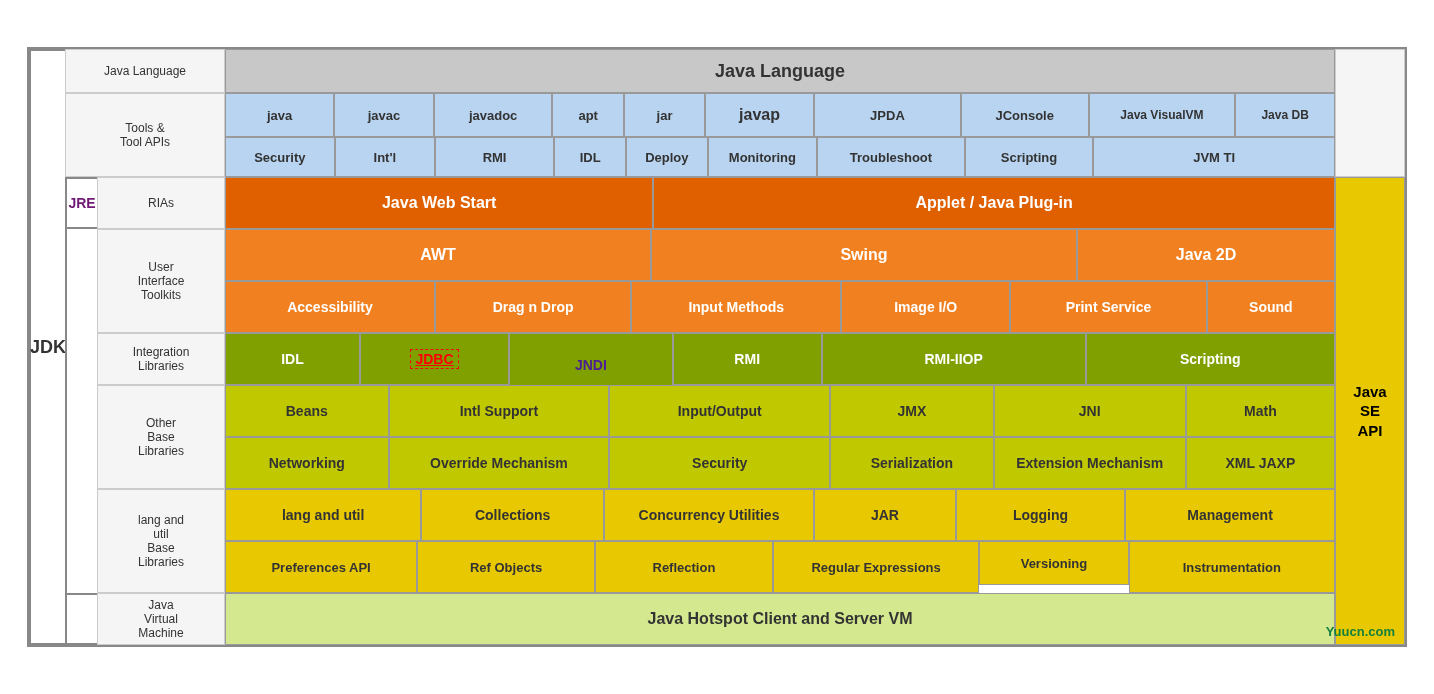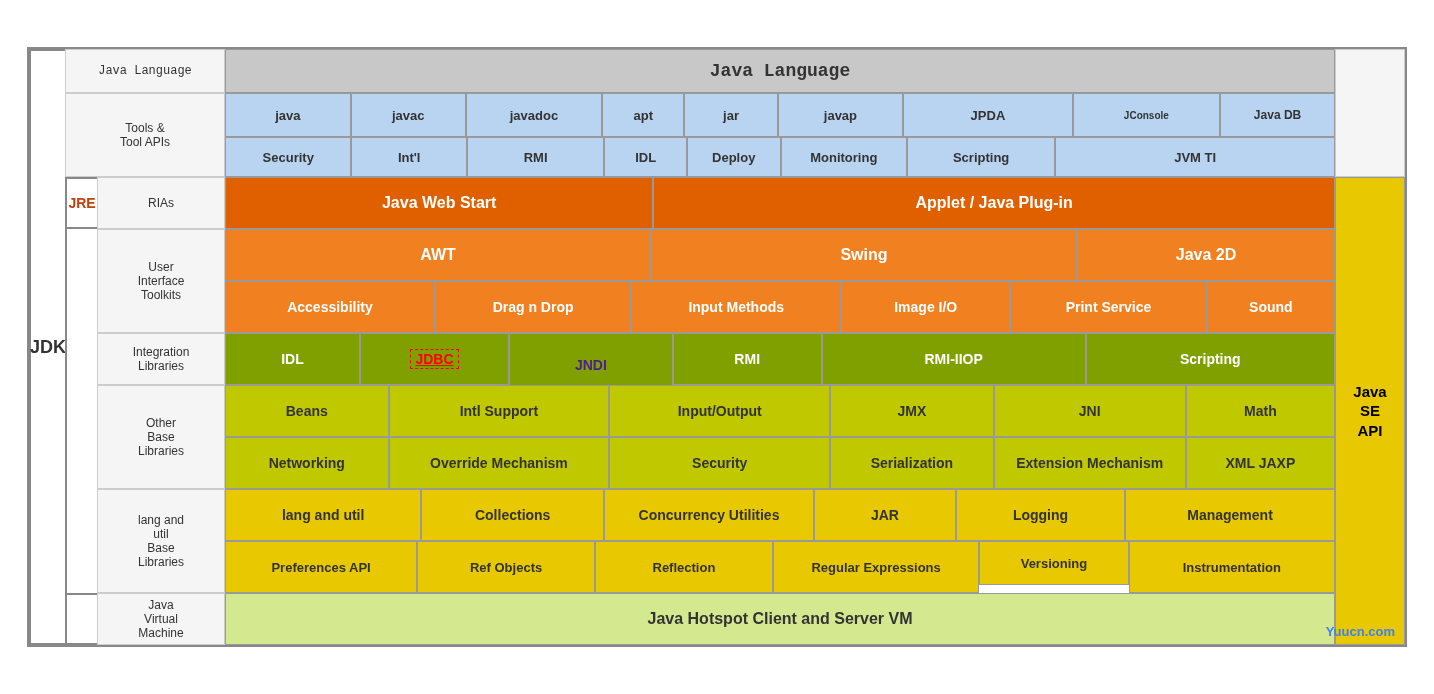--- a/index.html
+++ b/index.html
@@ -42,21 +42,21 @@
       display: flex;
       align-items: center;
       justify-content: center;
       text-align: center;
       font-weight: bold;
       font-size: 13px;
       border: 1px solid #999;
       padding: 4px 2px;
     }
     
-    .row-java-lang { height: 44px; font-family: Liberation Mono, monospace; }
+    .row-java-lang { height: 44px; }
     .row-tools-top { height: 44px; }
     .row-tools-bot { height: 40px; }
     .row-rias { height: 52px; }
     .row-ui-top { height: 52px; }
     .row-ui-bot { height: 52px; }
     .row-integ { height: 52px; }
     .row-other-top { height: 52px; }
     .row-other-bot { height: 52px; }
     .row-langutil-top { height: 52px; }
     .row-langutil-bot { height: 52px; }
@@ -97,21 +97,21 @@
         <span>Java Language</span>
       </div>
 
       <div class="row-label" style="height:84px; background:#f5f5f5; border:1px solid #ccc; font-size:12px; display:flex; align-items:center; justify-content:center; text-align:center;">
         <span>Tools &amp;<br>Tool APIs</span>
       </div>
 
       <div style="display:flex; flex-direction:row; height:52px;">
 
         <div style="width:32px; border:2px solid #888; border-right:none; display:flex; align-items:center; justify-content:center; background:#fff;">
-          <span style="font-size:14px; font-weight:bold; color:#c2410c;">JRE</span>
+          <span style="font-size:14px; font-weight:bold; color:#701a75;">JRE</span>
         </div>
         <div class="row-label" style="flex:1; height:52px; background:#f5f5f5; border:1px solid #ccc; font-size:12px; display:flex; align-items:center; justify-content:center;">
           <span>RIAs</span>
         </div>
       </div>
 
       <div style="display:flex; flex-direction:row; height:104px;">
         <div style="width:32px; background:#fff; border-left:2px solid #888; border-bottom:0; border-top:0; border-right:none;"></div>
         <div class="row-label" style="flex:1; height:104px; background:#f5f5f5; border:1px solid #ccc; font-size:12px; display:flex; align-items:center; justify-content:center; text-align:center;">
           <span>User<br>Interface<br>Toolkits</span>
@@ -171,32 +171,35 @@
           </div>
 
         <div class="cell bg-blue" style="flex:0.7; height:44px; font-size:13px;">
             <span>apt</span>
           </div>
 
         <div class="cell bg-blue" style="flex:0.8; height:44px; font-size:13px;">
             <span>jar</span>
           </div>
 
-        <div class="cell bg-blue" style="flex:1.1; height:44px; font-size:13px;">
+        <div class="cell bg-blue" style="flex:1.1; height:44px; font-size:16px;">
             <span>javap</span>
           </div>
 
         <div class="cell bg-blue" style="flex:1.5; height:44px; font-size:13px;">
             <span>JPDA</span>
           </div>
 
-        <div class="cell bg-blue" style="flex:1.3; height:44px; font-size:10px;">
+        <div class="cell bg-blue" style="flex:1.3; height:44px; font-size:13px;">
             <span>JConsole</span>
           </div>
 
+        <div class="cell bg-blue" style="flex:1.5; height:44px; font-size:12px;">
+            <span>Java VisualVM</span>
+          </div>
 
         <div class="cell bg-blue" style="flex:1; height:44px; font-size:12px;">
             <span>Java DB</span>
           </div>
       </div>
 
       <div class="grid-row row-tools-bot">
 
         <div class="cell bg-blue" style="flex:1.1; height:40px; font-size:13px;">
             <span>Security</span>
@@ -215,20 +218,23 @@
           </div>
 
         <div class="cell bg-blue" style="flex:0.8; height:40px; font-size:13px;">
             <span>Deploy</span>
           </div>
 
         <div class="cell bg-blue" style="flex:1.1; height:40px; font-size:13px;">
             <span>Monitoring</span>
           </div>
 
+        <div class="cell bg-blue" style="flex:1.5; height:40px; font-size:13px;">
+            <span>Troubleshoot</span>
+          </div>
 
         <div class="cell bg-blue" style="flex:1.3; height:40px; font-size:13px;">
             <span>Scripting</span>
           </div>
 
         <div class="cell bg-blue" style="flex:2.5; height:40px; font-size:13px;">
             <span>JVM TI</span>
           </div>
       </div>
 
@@ -391,17 +397,17 @@
 
       <div style="height:128px; background:#f5f5f5; border:1px solid #ccc;"></div>
 
       <div style="flex:1; background:#e8c800; border:1px solid #999; display:flex; align-items:center; justify-content:center; font-weight:bold; font-size:15px; text-align:center; padding:4px; line-height:1.3;">
         <span>Java<br>SE<br>API</span>
       </div>
     </div>
 
   </div>
 
-  <div style="position:absolute; bottom:6px; right:10px; color:#3b82f6; font-size:13px; font-weight:bold;">
+  <div style="position:absolute; bottom:6px; right:10px; color:#15803d; font-size:13px; font-weight:bold;">
     <span>Yuucn.com</span>
   </div>
 
 </div>
 
 </body></html>

